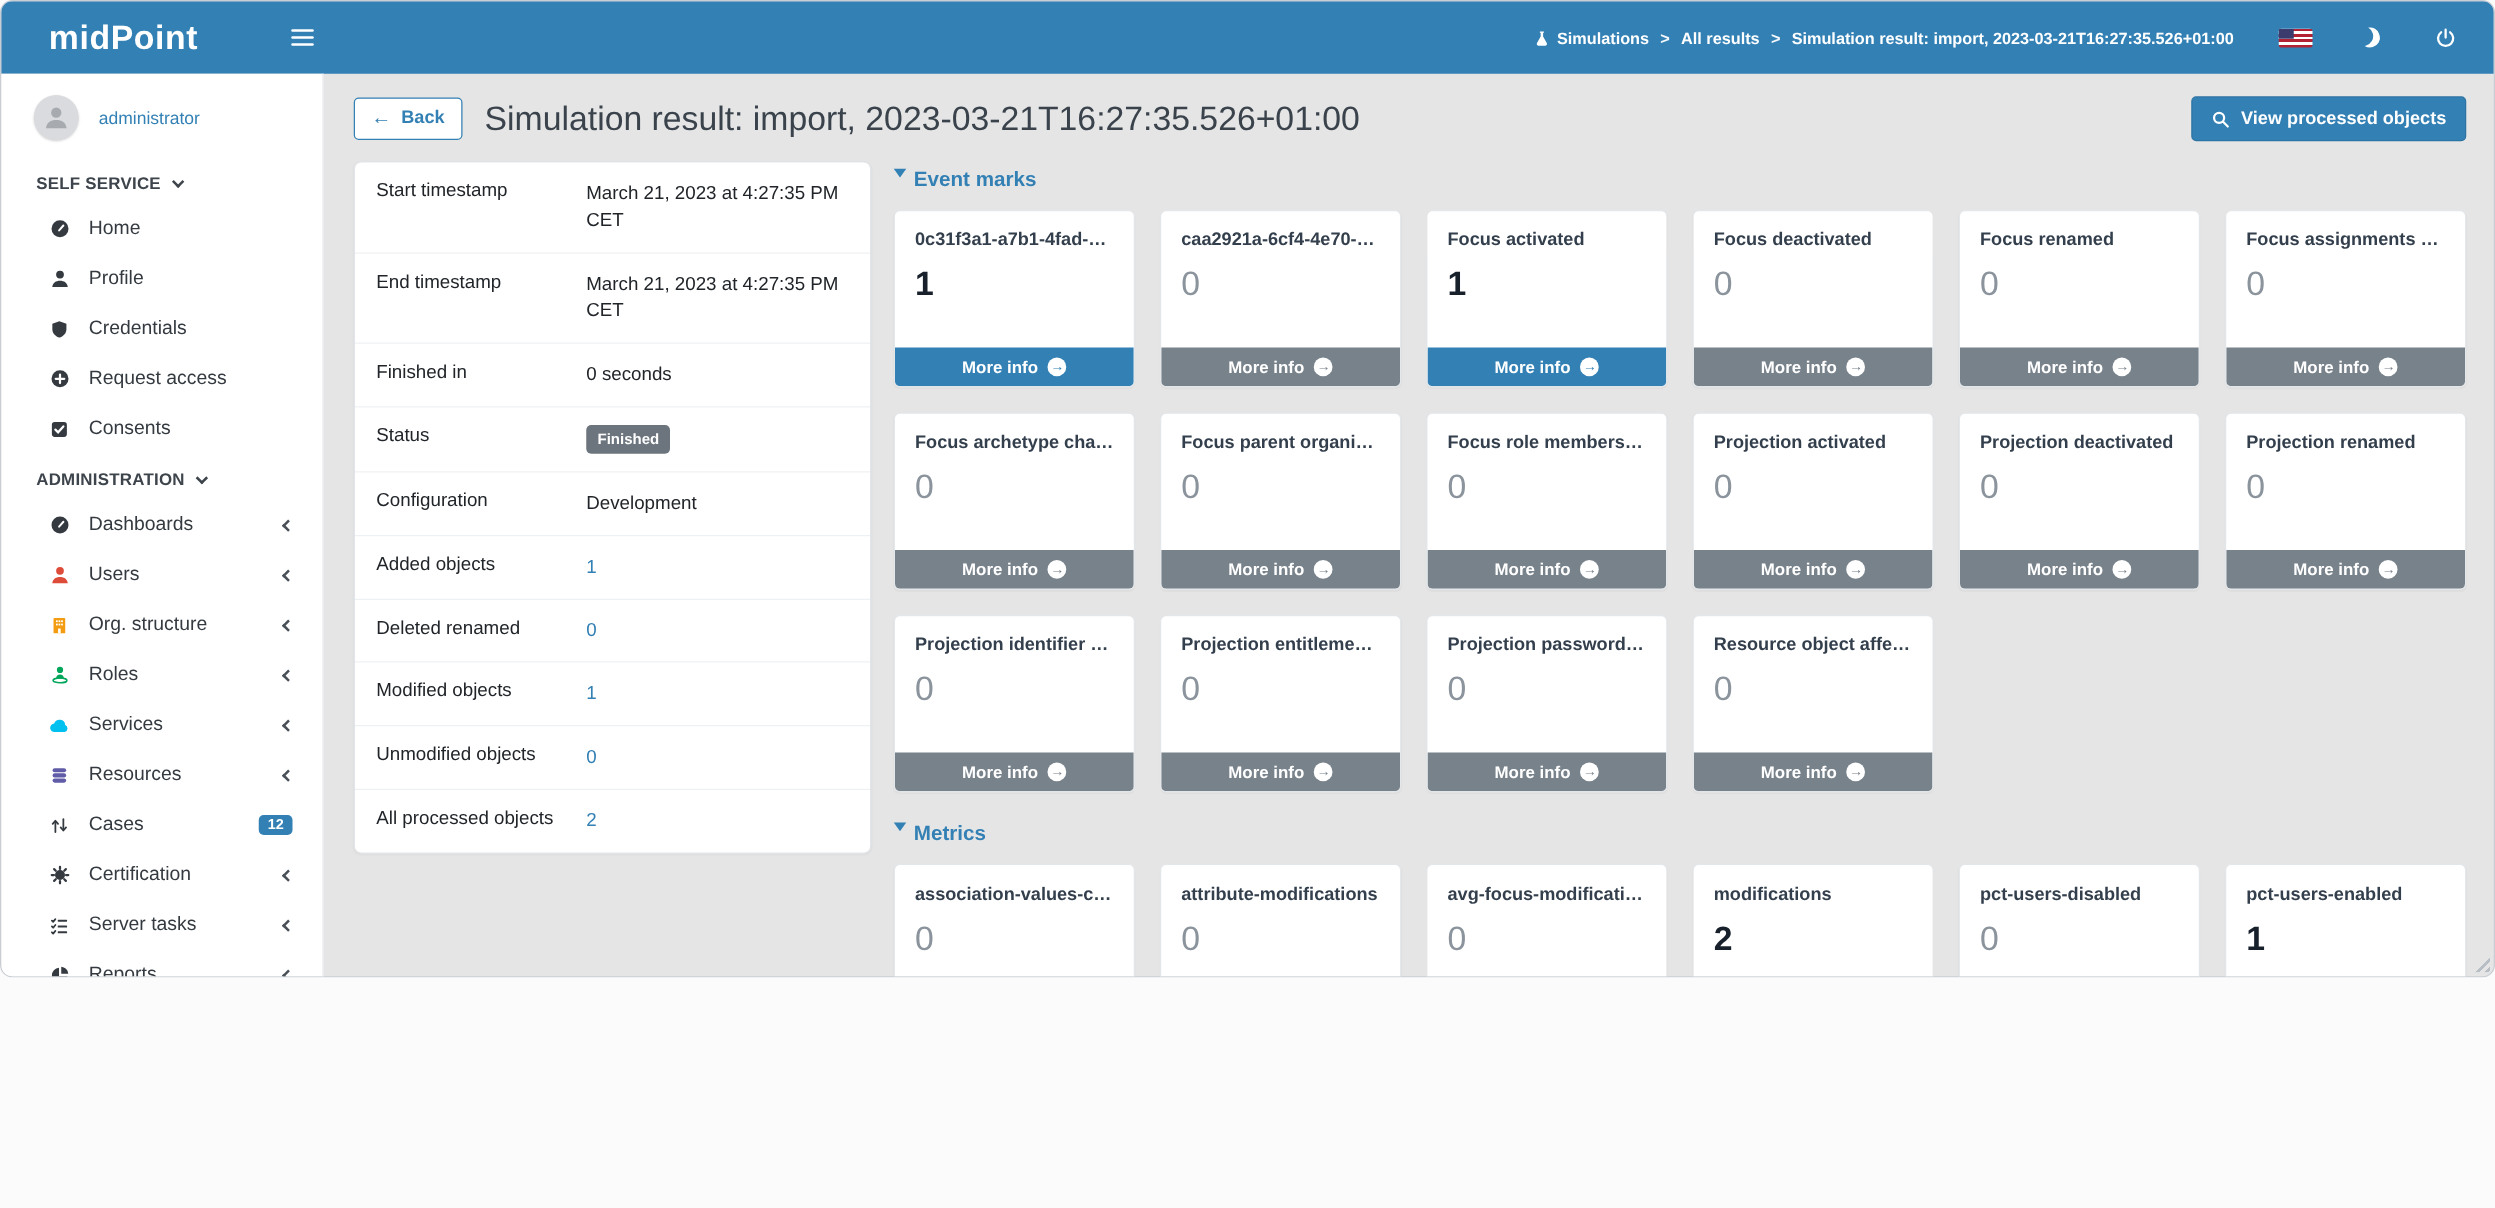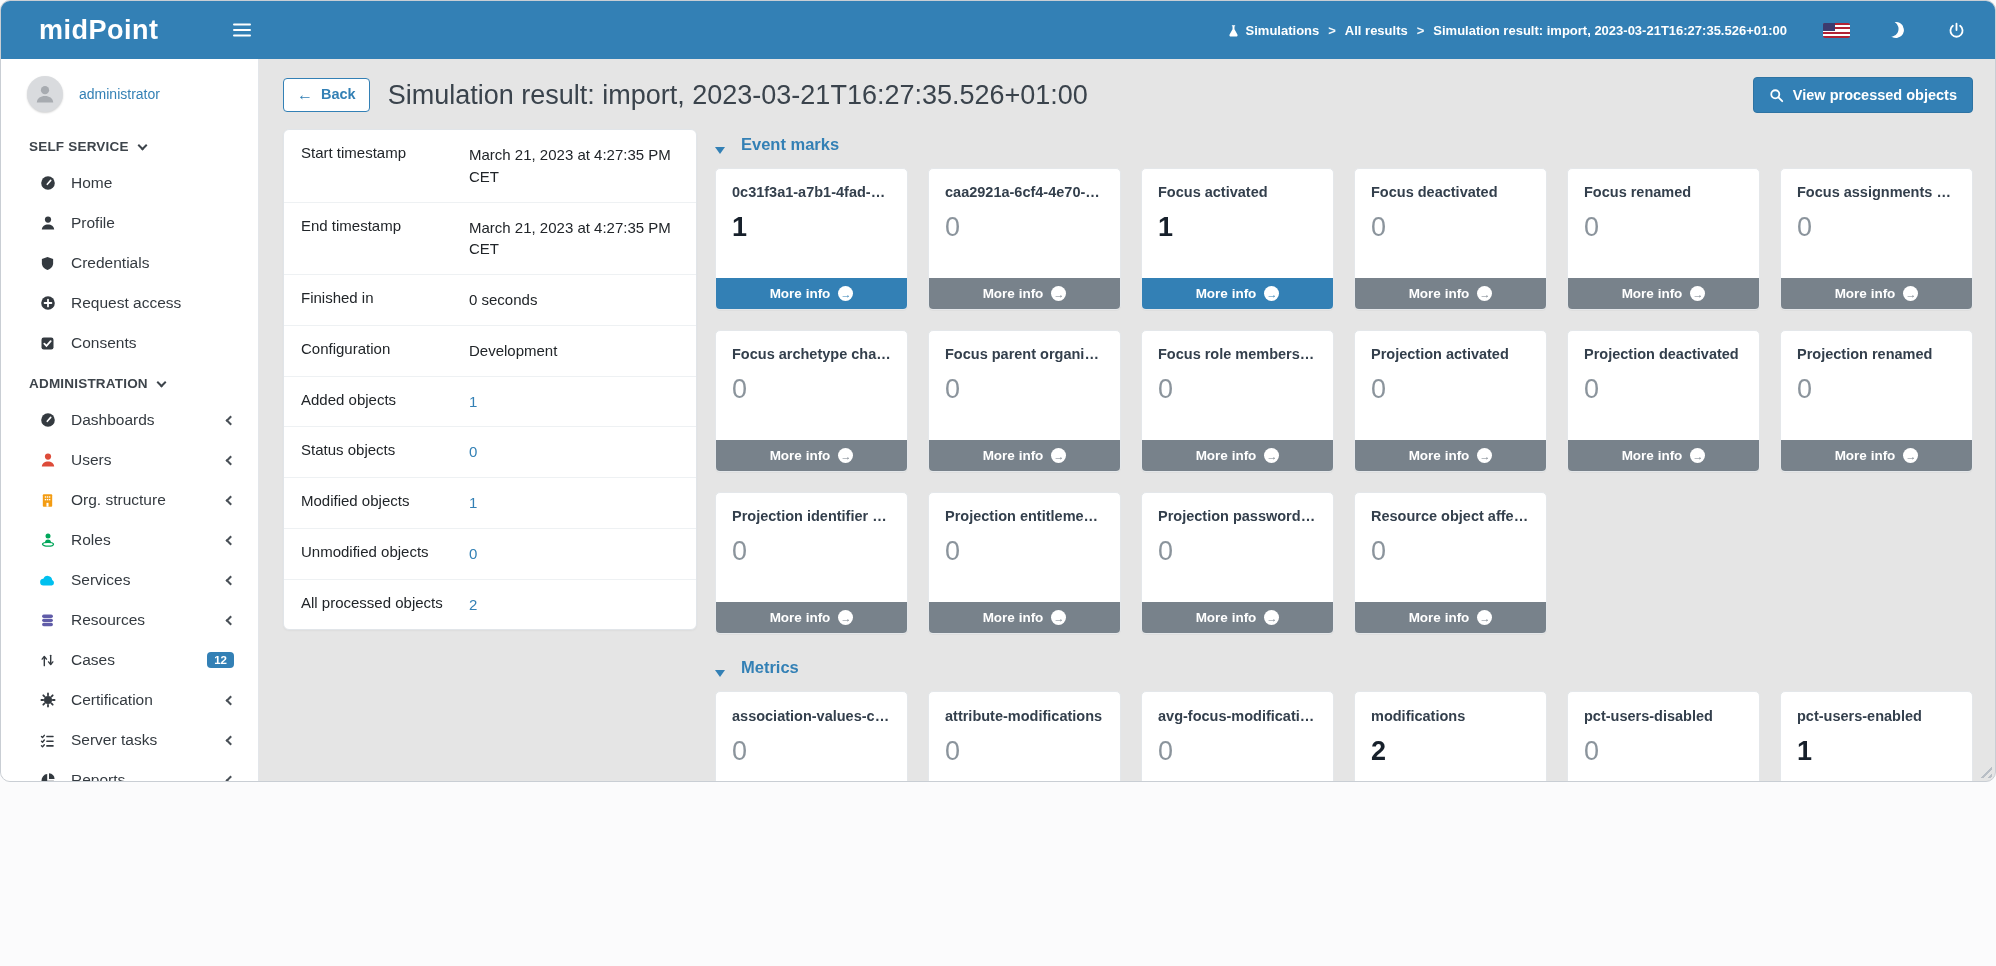--- a/index.html
+++ b/index.html
@@ -63,21 +63,21 @@
   .q-icon::before { content:"?"; }
   .tc-row { display:flex; padding:14px 17px; font-size:15px; border-top:1px solid #eef1f3; }
   .tc-row:first-of-type { border-top:none; }
   .tc-label { width:168px; flex-shrink:0; color:#212529; }
   .tc-value { flex:1; color:#212529; line-height:1.45; }
   .tc-link { color:#3380b5; cursor:pointer; }
   .badge-gray { background:#6c757d; color:#fff; font-size:12px; font-weight:700; padding:3px 9px; border-radius:4px; display:inline-block; }
 
   
   .right-col { flex:1; min-width:0; }
-  .section-head { display:flex; align-items:flex-end; gap:16px; margin:6px 0 14px; cursor:pointer; }
+  .section-head { display:flex; align-items:flex-start; gap:6px; margin:6px 0 14px; cursor:pointer; }
   .section-head.metrics { margin-top:24px; }
   .tri { width:0; height:0; border-left:5.5px solid transparent; border-right:5.5px solid transparent; border-top:7px solid #3380b5; }
   .section-title { color:#3380b5; font-size:16.5px; font-weight:700; }
   .grid { display:grid; grid-template-columns:repeat(6,1fr); gap:20px; }
   .ecard { background:#fff; border:1px solid #e4e7ea; border-radius:5px; display:flex; flex-direction:column; min-height:142px; overflow:hidden;
            box-shadow:0 1px 1px rgba(0,0,0,.03); }
   .ec-body { padding:15px 16px 8px; }
   .ec-title { font-size:14.5px; font-weight:600; color:#333f4c; white-space:nowrap; overflow:hidden; text-overflow:ellipsis; }
   .ec-value { margin-top:12px; font-size:27px; font-weight:800; color:#17202b; }
   .ec-value.zero { color:#8b949c; font-weight:400; }
@@ -362,29 +362,33 @@
           </div>
           <div class="tc-row">
             <span class="tc-label">End timestamp</span>
             <span class="tc-value">March 21, 2023 at 4:27:35 PM CET</span>
           </div>
           <div class="tc-row">
             <span class="tc-label">Finished in</span>
             <span class="tc-value">0 seconds</span>
           </div>
           <div class="tc-row">
+            <span class="tc-label">Status</span>
+            <span class="tc-value"><span class="badge-gray">Finished</span></span>
+          </div>
+          <div class="tc-row">
             <span class="tc-label">Configuration</span>
             <span class="tc-value">Development</span>
           </div>
           <div class="tc-row">
             <span class="tc-label">Added objects</span>
             <span class="tc-value tc-link">1</span>
           </div>
           <div class="tc-row">
-            <span class="tc-label">Status objects</span>
+            <span class="tc-label">Deleted renamed</span>
             <span class="tc-value tc-link">0</span>
           </div>
           <div class="tc-row">
             <span class="tc-label">Modified objects</span>
             <span class="tc-value tc-link">1</span>
           </div>
           <div class="tc-row">
             <span class="tc-label">Unmodified objects</span>
             <span class="tc-value tc-link">0</span>
           </div>

